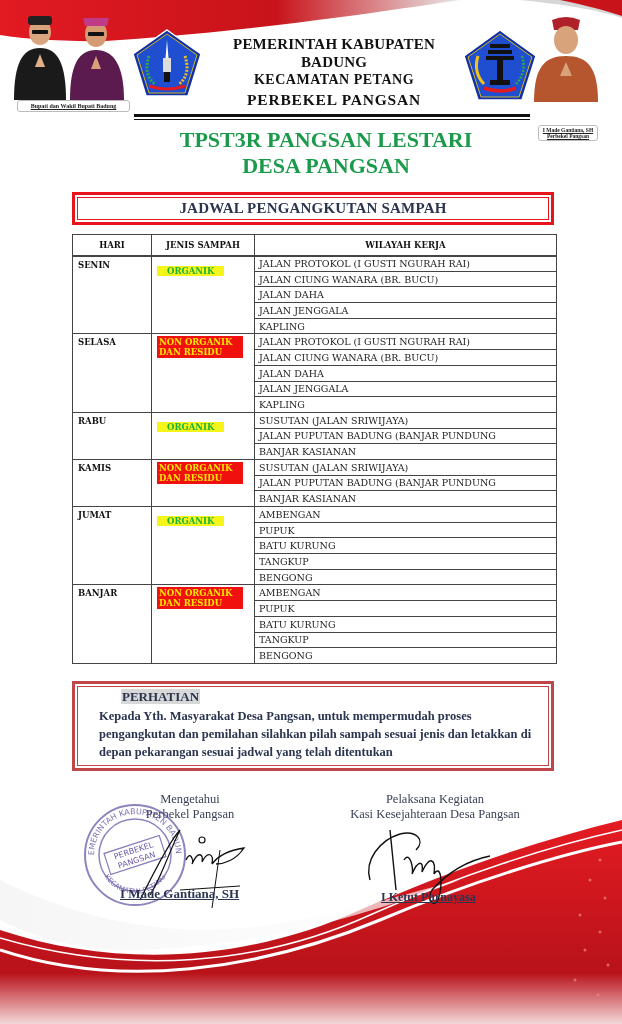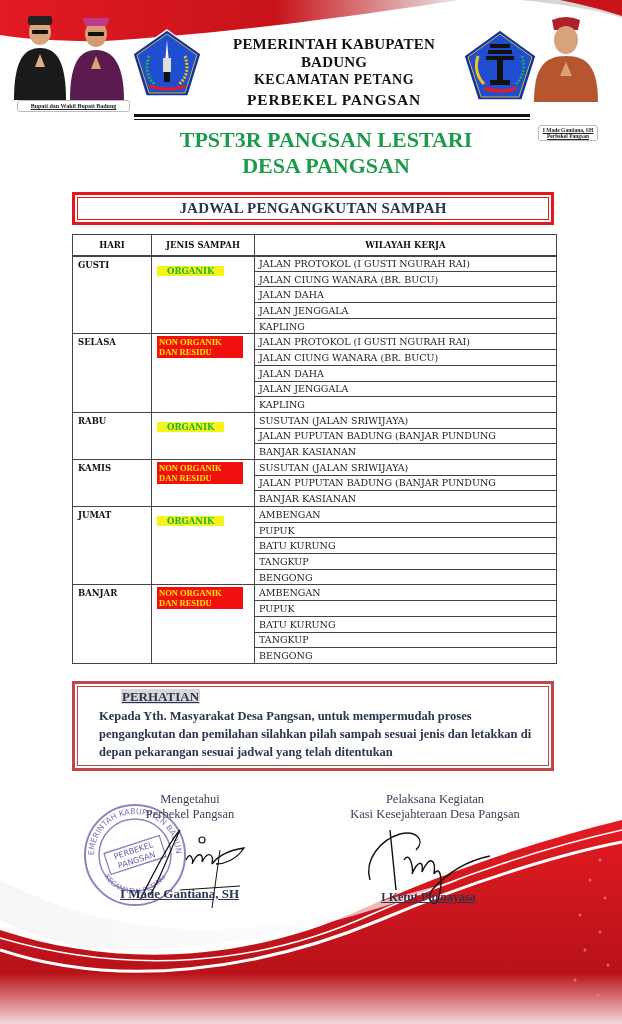--- a/index.html
+++ b/index.html
@@ -61,31 +61,31 @@
     font-size: 8.5px; font-weight: bold; height: 21px; text-align: center; color: #111;
     border-bottom: 2px solid #444;
   }
   .col-hari { width: 79px; }
   .col-jenis { width: 103px; }
   .cell-hari { vertical-align: top; font-size: 8.5px; font-weight: bold; padding: 3px 0 0 5px; }
   .cell-jenis { vertical-align: top; padding: 2px 0 0 5px; }
   .cell-area { font-size: 9.5px; height: 15.7px; padding: 0 0 0 4px; line-height: 13px; white-space: nowrap; overflow: hidden; color: #222; }
   .tag { display: inline-block; font-size: 8.5px; font-weight: bold; line-height: 10px; }
   .tag-organik { background: #f5f519; color: #1db33a; padding: 0 10px; }
-  .tag-non { background: #f0100e; color: #ffe500; padding: 1px 2px; width: 86px; font-family: Liberation Serif, serif; }
+  .tag-non { background: #f0100e; color: #ffe500; padding: 1px 2px; width: 86px; }
 
   
   .notice {
     position: absolute; left: 72px; top: 681px; width: 482px; height: 90px; z-index: 2;
     border: 3px solid #c0464a; background: #fff;
   }
   .notice .inner { position: absolute; left: 2px; top: 2px; right: 2px; bottom: 2px; border: 1px solid #c0464a; }
   .notice-heading {
     position: absolute; left: 46px; top: 5px; font-weight: bold; font-size: 13px; color: #2b3550;
-    background: #d8d8d8; padding: 0 1px; line-height: 15px; text-decoration: underline;
+    background: #d8d8d8; padding: 0 1px; line-height: 15px;
   }
   .notice-body {
     position: absolute; left: 24px; top: 23px; width: 440px; font-weight: bold; font-size: 12.5px;
     color: #2b3550; line-height: 18px;
   }
 
   
   .sig-block { position: absolute; z-index: 3; text-align: center; font-family: "Liberation Serif", serif; color: #3b4256; font-size: 12.5px; line-height: 15px; }
   .sig-left { left: 115px; top: 792px; width: 150px; }
   .sig-right { left: 330px; top: 792px; width: 210px; }
@@ -220,21 +220,21 @@
 <table class="schedule-table">
   <thead>
     <tr>
       <th class="col-hari">HARI</th>
       <th class="col-jenis">JENIS SAMPAH</th>
       <th>WILAYAH KERJA</th>
     </tr>
   </thead>
   <tbody id="table-body">
       <tr>
-        <td class="cell-hari" rowspan="5">GUSTI</td>
+        <td class="cell-hari" rowspan="5">SENIN</td>
         <td class="cell-jenis" rowspan="5"><span class="tag tag-organik">ORGANIK</span></td>
         <td class="cell-area">JALAN PROTOKOL (I GUSTI NGURAH RAI)</td>
       </tr>
       <tr>
         <td class="cell-area">JALAN CIUNG WANARA (BR. BUCU)</td>
       </tr>
       <tr>
         <td class="cell-area">JALAN DAHA</td>
       </tr>
       <tr>

